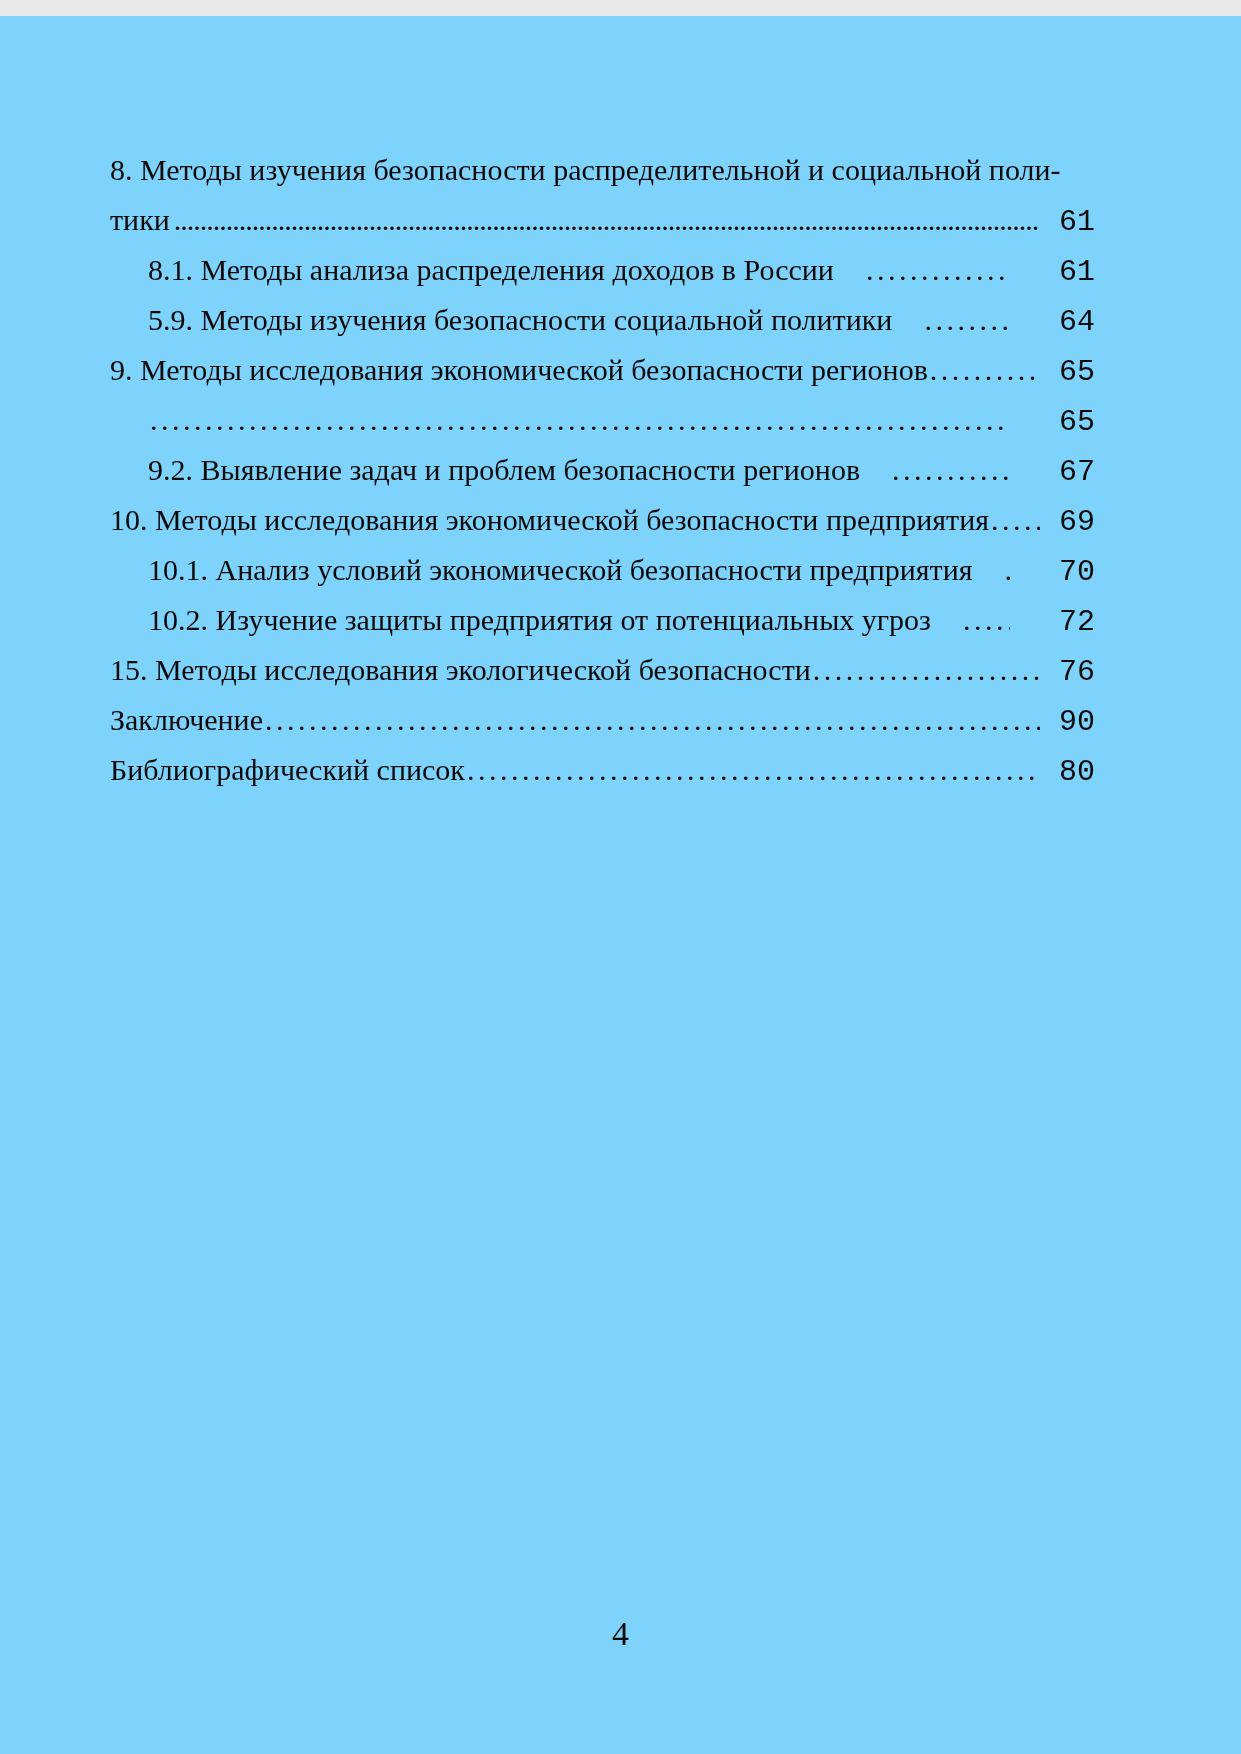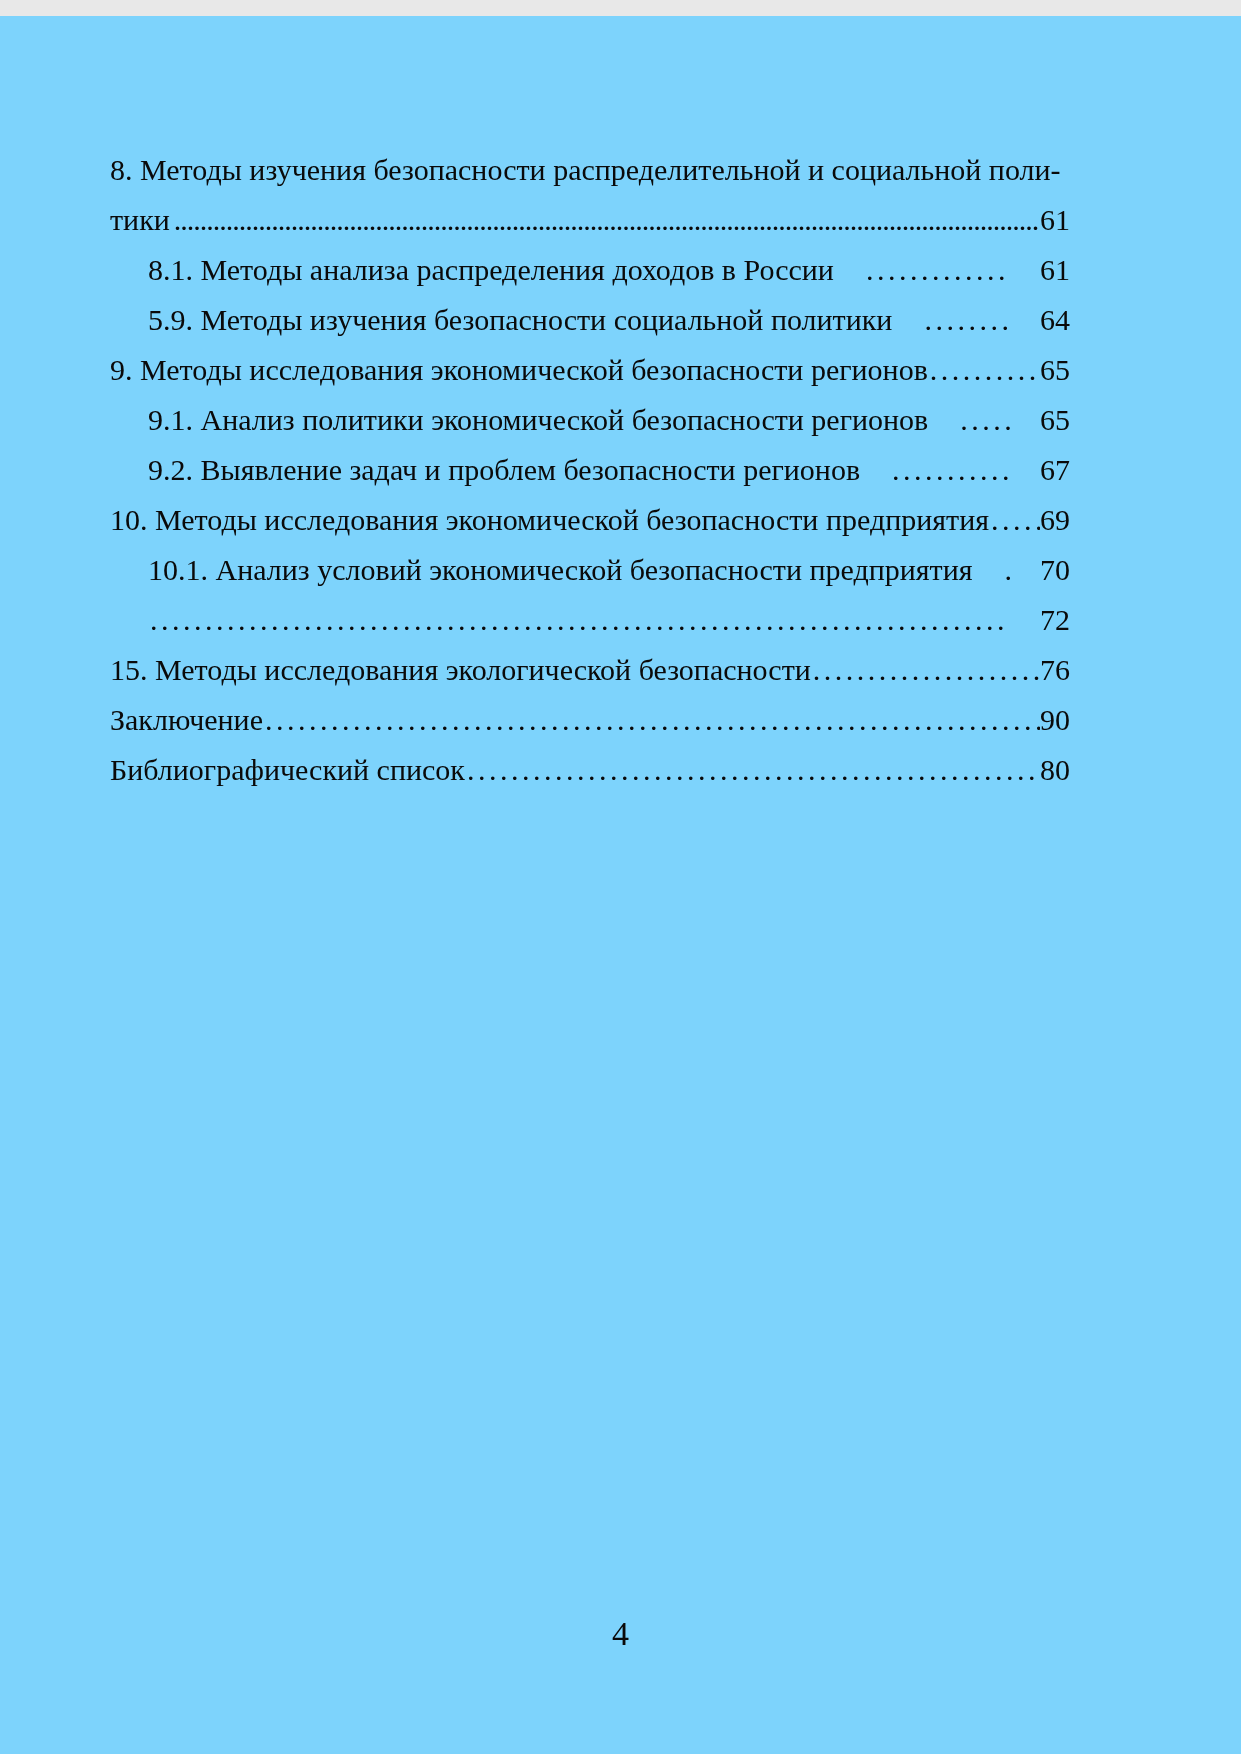--- a/index.html
+++ b/index.html
@@ -33,21 +33,22 @@
     flex: 1 1 auto;
     min-width: 0;
     overflow: hidden;
     white-space: nowrap;
   }
   .leader.dense  { letter-spacing: -1px;  padding-left: 4px; }
   .leader.spaced { letter-spacing: 3.5px; padding-left: 2px; }
   .pg {
     flex: 0 0 auto;
     width: 55px;
-    text-align: left;
+    text-align: right;
+    font-family: Liberation Mono, monospace;
   }
   .wrapline {
     display: block;
     height: 50px;
     line-height: 50px;
     white-space: nowrap;
   }
   .footer {
     position: absolute;
     left: 0;
@@ -86,21 +87,20 @@
       <span class="pg">64</span>
     </div>
 
     <div class="row">
       <span class="lbl">9. Методы исследования экономической безопасности регионов</span>
       <span class="leader spaced">........................................................................................................................</span>
       <span class="pg">65</span>
     </div>
 
     <div class="row sub">
-      <span class="lbl">9.1. Анализ политики экономической безопасности регионов</span>
       <span class="leader spaced">........................................................................................................................</span>
       <span class="pg">65</span>
     </div>
 
     <div class="row sub">
       <span class="lbl">9.2. Выявление задач и проблем безопасности регионов</span>
       <span class="leader spaced">........................................................................................................................</span>
       <span class="pg">67</span>
     </div>
 
@@ -110,20 +110,21 @@
       <span class="pg">69</span>
     </div>
 
     <div class="row sub">
       <span class="lbl">10.1. Анализ условий экономической безопасности предприятия</span>
       <span class="leader spaced">........................................................................................................................</span>
       <span class="pg">70</span>
     </div>
 
     <div class="row sub">
+      <span class="lbl">10.2. Изучение защиты предприятия от потенциальных угроз</span>
       <span class="leader spaced">........................................................................................................................</span>
       <span class="pg">72</span>
     </div>
 
     <div class="row">
       <span class="lbl">15. Методы исследования экологической безопасности</span>
       <span class="leader spaced">........................................................................................................................</span>
       <span class="pg">76</span>
     </div>
 

